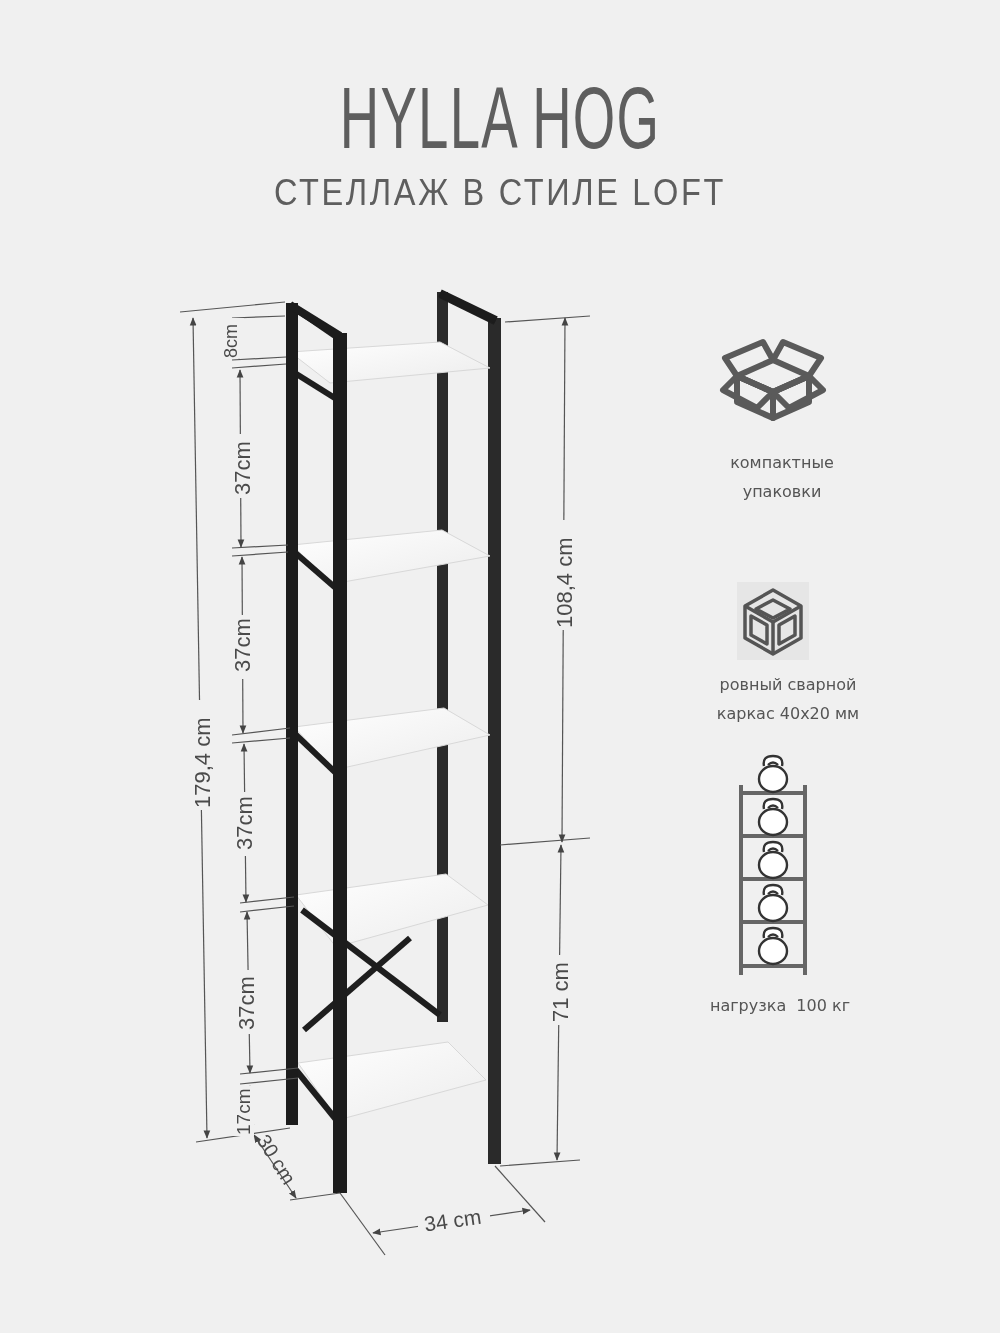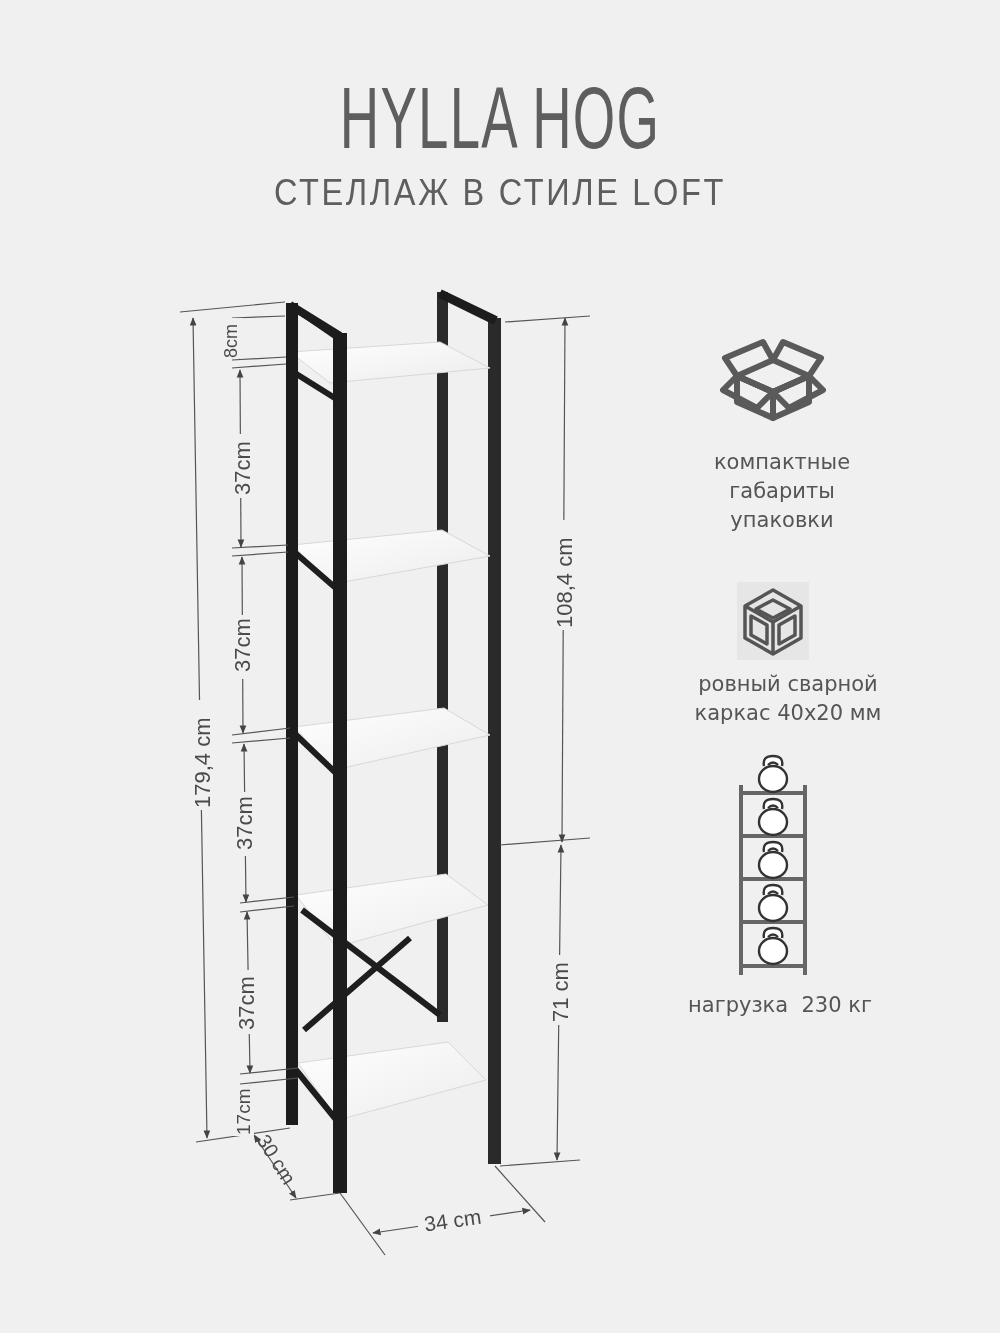--- a/index.html
+++ b/index.html
@@ -24,21 +24,21 @@
     position: absolute; left: 0; top: 172px; width: 1000px;
     text-align: center;
     font-family: "Liberation Sans", sans-serif;
     font-size: 37px; color: #5e5e5e; letter-spacing: 3px;
     transform: scaleX(0.88); transform-origin: 500px 0;
   }
   svg.drawing { position: absolute; left: 0; top: 0; }
   .feature-text {
     position: absolute; width: 300px; text-align: center;
     font-family: "DejaVu Sans", sans-serif;
-    font-size: 21px; line-height: 29px; color: #555;
+    font-size: 16px; line-height: 29px; color: #555;
   }
   .feature-text span { display: block; }
 </style>
 </head>
 <body>
 
 <div class="title">HYLLA HOG</div>
 <div class="subtitle">СТЕЛЛАЖ В СТИЛЕ LOFT</div>
 
 <svg class="drawing" width="1000" height="1333" viewBox="0 0 1000 1333">
@@ -211,24 +211,23 @@
     <g transform="translate(773,946)">
         <path d="M-9,-8 Q-11,-18 0,-18 Q11,-18 9,-8"></path>
         <path d="M-5,-9 Q0,-14 5,-9"></path>
         <ellipse cx="0" cy="5" rx="14" ry="13"></ellipse>
       </g>
   </g>
 </svg>
 
 <div class="feature-text" style="left:632px; top:448px;">
   <span>компактные</span>
-  <span>габариты</span>
   <span>упаковки</span>
 </div>
 
 <div class="feature-text" style="left:638px; top:670px;">
   <span>ровный сварной</span>
   <span>каркас 40х20 мм</span>
 </div>
 
 <div class="feature-text" style="left:630px; top:991px;">
-  <span style="white-space:pre">нагрузка  230 кг</span>
+  <span style="white-space:pre">нагрузка  100 кг</span>
 </div>
 
 </body></html>

